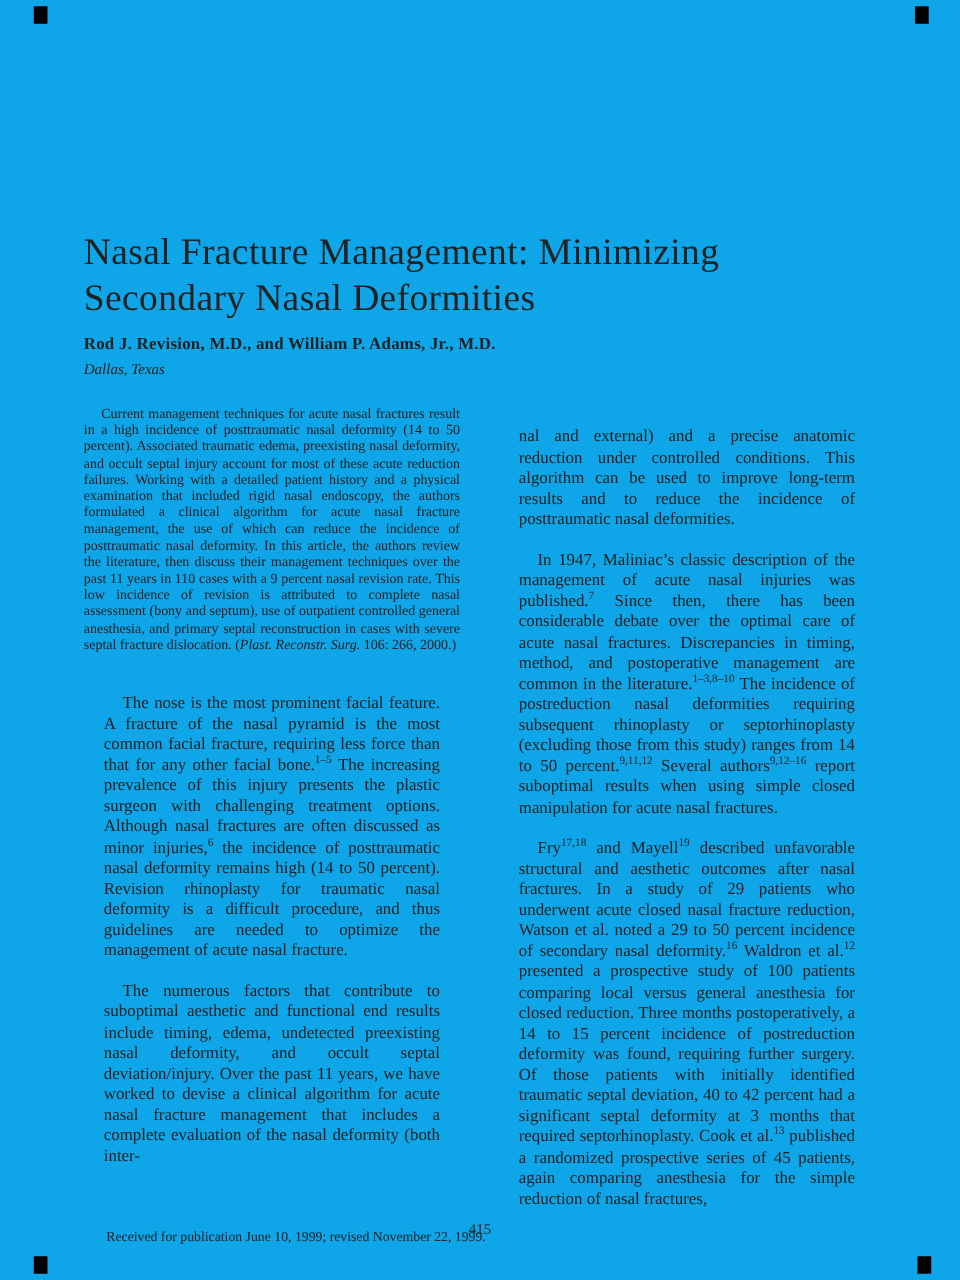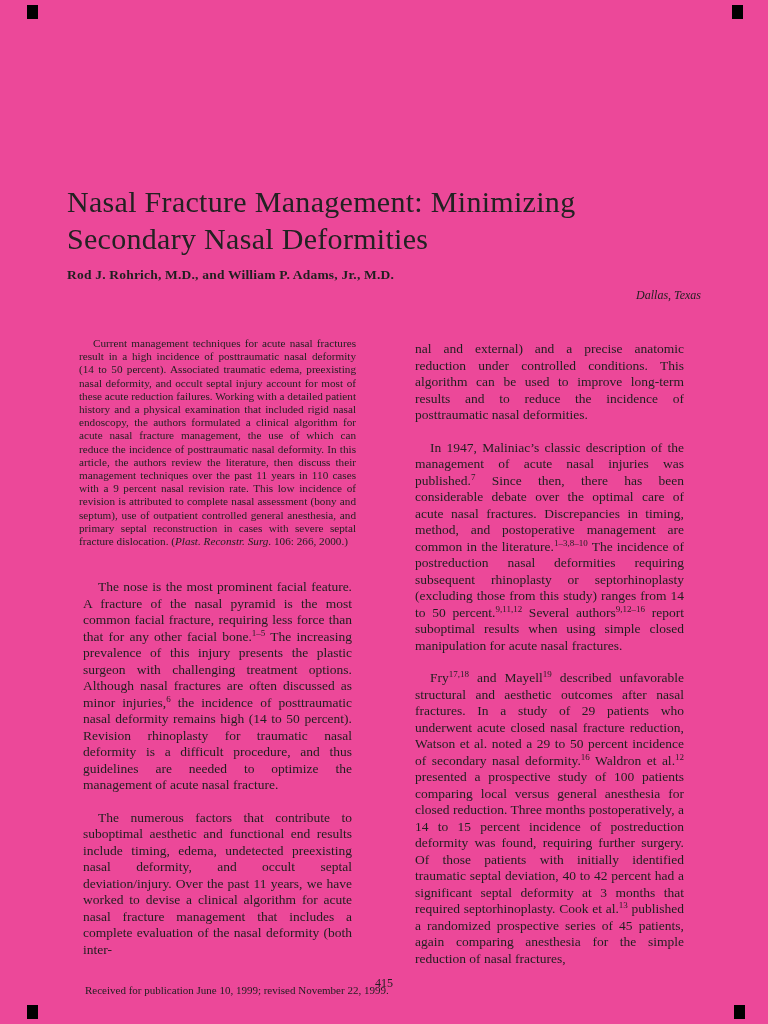--- a/index.html
+++ b/index.html
@@ -5,21 +5,21 @@
   * { box-sizing: border-box; }
   html, body { margin: 0; padding: 0; }
   body {
     width: 768px; height: 1024px;
     background: #ffffff;
     font-family: "Liberation Serif", serif;
   }
   .page {
     position: relative;
     width: 768px; height: 1024px;
-    background: #ec4899;
+    background: #0ea5e9;
     color: #1f1f1f;
     overflow: hidden;
   }
   
   .mark { position: absolute; width: 11px; height: 14px; background: #000; }
   .mark.tl { left: 27px;  top: 5px; }
   .mark.tr { left: 732px; top: 5px; }
   .mark.bl { left: 27px;  top: 1005px; }
   .mark.br { left: 734px; top: 1005px; }
 
@@ -37,32 +37,31 @@
   .authors {
     margin: 10px 0 0 0;
     font-size: 13.5px;
     font-weight: bold;
     letter-spacing: 0.2px;
   }
   .affiliation {
     margin: 5px 0 0 0;
     font-size: 12px;
     font-style: italic;
-    text-align: right;
   }
 
   .columns { display: flex; gap: 31px; margin-top: 22px; }
   .col { width: 301px; text-align: justify; }
 
   .abstract {
     font-size: 11.2px;
     line-height: 13.2px;
     margin-bottom: 31px;
   }
-  .abstract p { margin: 12px; text-indent: 14px; }
+  .abstract p { margin: 0; text-indent: 14px; }
 
   .body-text { font-size: 13.5px; line-height: 16.5px; }
   .body-text p { margin: 16px; text-indent: 15px; }
   .body-text p.continuation { text-indent: 0; }
 
   .section-heading {
     margin: 15px 0 11px 0;
     font-size: 13.5px;
     font-weight: normal;
     font-variant: small-caps;
@@ -96,21 +95,21 @@
 
   <div class="mark tl"></div>
   <div class="mark tr"></div>
   <div class="mark bl"></div>
   <div class="mark br"></div>
 
   <div class="content">
 
     <h1 class="title">Nasal Fracture Management: Minimizing Secondary Nasal Deformities</h1>
 
-    <p class="authors">Rod J. Rohrich, M.D., and William P. Adams, Jr., M.D.</p>
+    <p class="authors">Rod J. Revision, M.D., and William P. Adams, Jr., M.D.</p>
 
     <p class="affiliation">Dallas, Texas</p>
 
     <div class="columns">
 
       <div class="col">
         <div class="abstract">
           <p>Current management techniques for acute nasal fractures result in a high incidence of posttraumatic nasal deformity (14 to 50 percent). Associated traumatic edema, preexisting nasal deformity, and occult septal injury account for most of these acute reduction failures. Working with a detailed patient history and a physical examination that included rigid nasal endoscopy, the authors formulated a clinical algorithm for acute nasal fracture management, the use of which can reduce the incidence of posttraumatic nasal deformity. In this article, the authors review the literature, then discuss their management techniques over the past 11 years in 110 cases with a 9 percent nasal revision rate. This low incidence of revision is attributed to complete nasal assessment (bony and septum), use of outpatient controlled general anesthesia, and primary septal reconstruction in cases with severe septal fracture dislocation. (<em>Plast. Reconstr. Surg.</em> 106: 266, 2000.)</p>
         </div>
         <div class="body-text">

